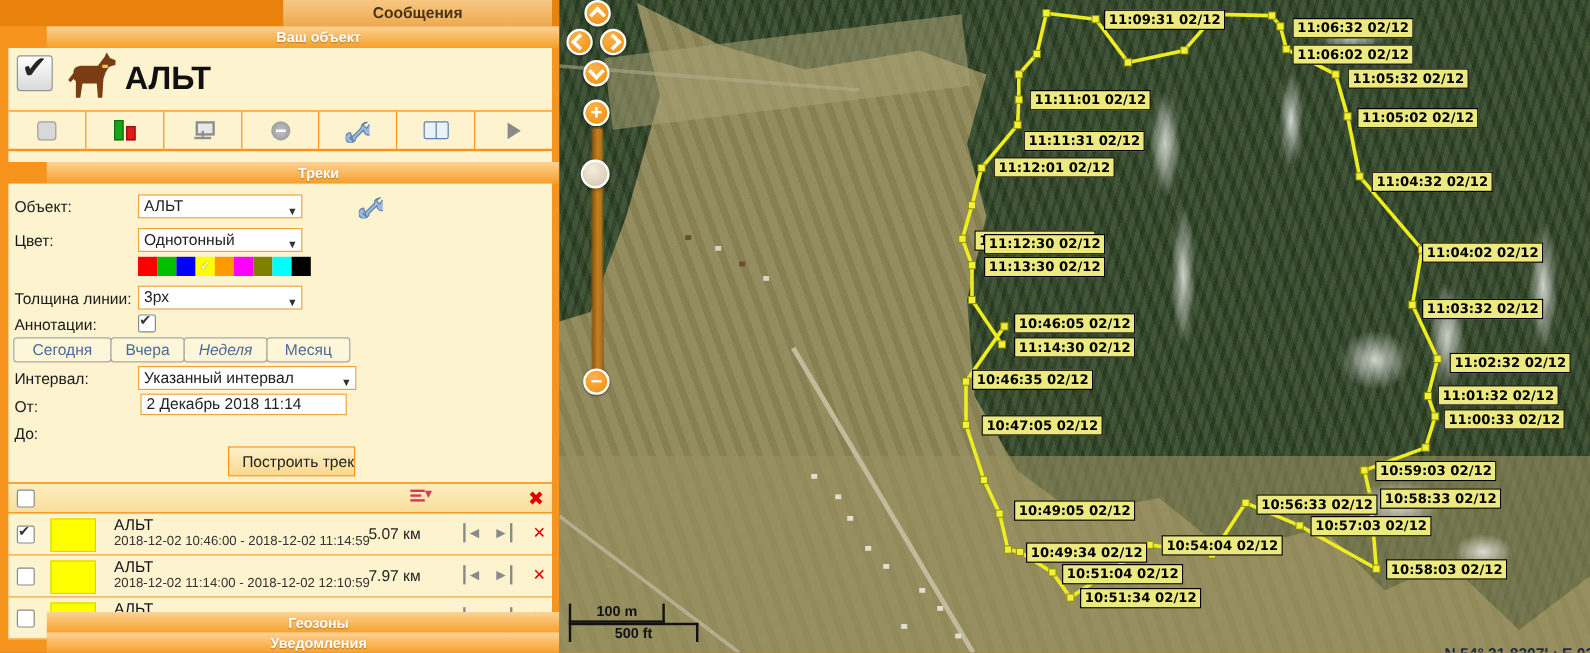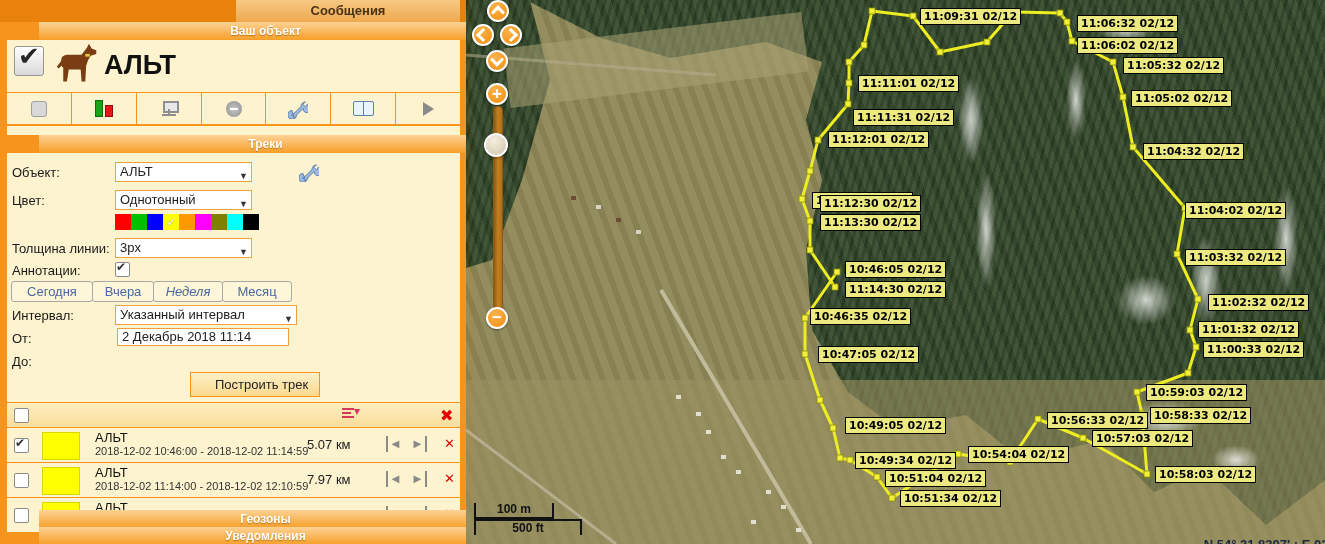--- a/index.html
+++ b/index.html
@@ -46,21 +46,21 @@
   .sel .arr{position:absolute;right:3px;top:4px;font-size:9px;color:#333;}
   .inp{position:absolute;background:#fff;border:1px solid #f0a23c;height:16px;line-height:16px;padding:0 4px;color:#222;}
   #palette{position:absolute;left:108px;top:61px;display:flex;}
   .swatch{width:16px;height:16px;display:inline-block;text-align:center;line-height:16px;
           font-size:11px;font-weight:bold;color:#fff;cursor:pointer;text-shadow:0 0 2px #777;}
   .cb{width:13px;height:13px;background:#fff;border:1px solid #8a8a8a;border-radius:2px;position:relative;cursor:pointer;}
   .cb.on::after{content:"✔";position:absolute;left:0;top:-3px;font-size:12px;color:#333;}
   .periodbtn{position:absolute;top:128px;height:19px;background:#fdf6d8;border:1px solid #a8a8a8;
              border-radius:3px;color:#4a699e;text-align:center;line-height:19px;cursor:pointer;}
   .buildbtn{position:absolute;left:183px;top:219px;width:104px;height:23px;background:linear-gradient(#fdf0c8,#fbd98e);
-            border:1px solid #f7941d;color:#222;text-align:left;line-height:23px;cursor:pointer;padding-left:24px;}
+            border:1px solid #f7941d;color:#222;text-align:right;line-height:23px;cursor:pointer;}
   
   .listhdr{top:402px;height:26px;background:linear-gradient(#fdeebf,#f9dd9c);border-top:1px solid #f7941d;
            border-bottom:1px solid #f7941d;box-sizing:border-box;}
   .trow{height:35px;border-bottom:1px solid #f7941d;box-sizing:border-box;}
   .rowswatch{position:absolute;left:35px;top:4px;width:36px;height:26px;border:1px solid #d8d800;}
   .rname{position:absolute;left:88px;top:2px;color:#111;}
   .rdates{position:absolute;left:88px;top:17px;font-size:11px;color:#333;}
   .rdist{position:absolute;left:300px;top:9px;width:65px;color:#222;}
   .skip{position:absolute;top:8px;color:#8a8a8a;font-size:13px;cursor:pointer;line-height:16px;}
   .skip.prev{border-left:2px solid #8a8a8a;padding-left:1px;}

